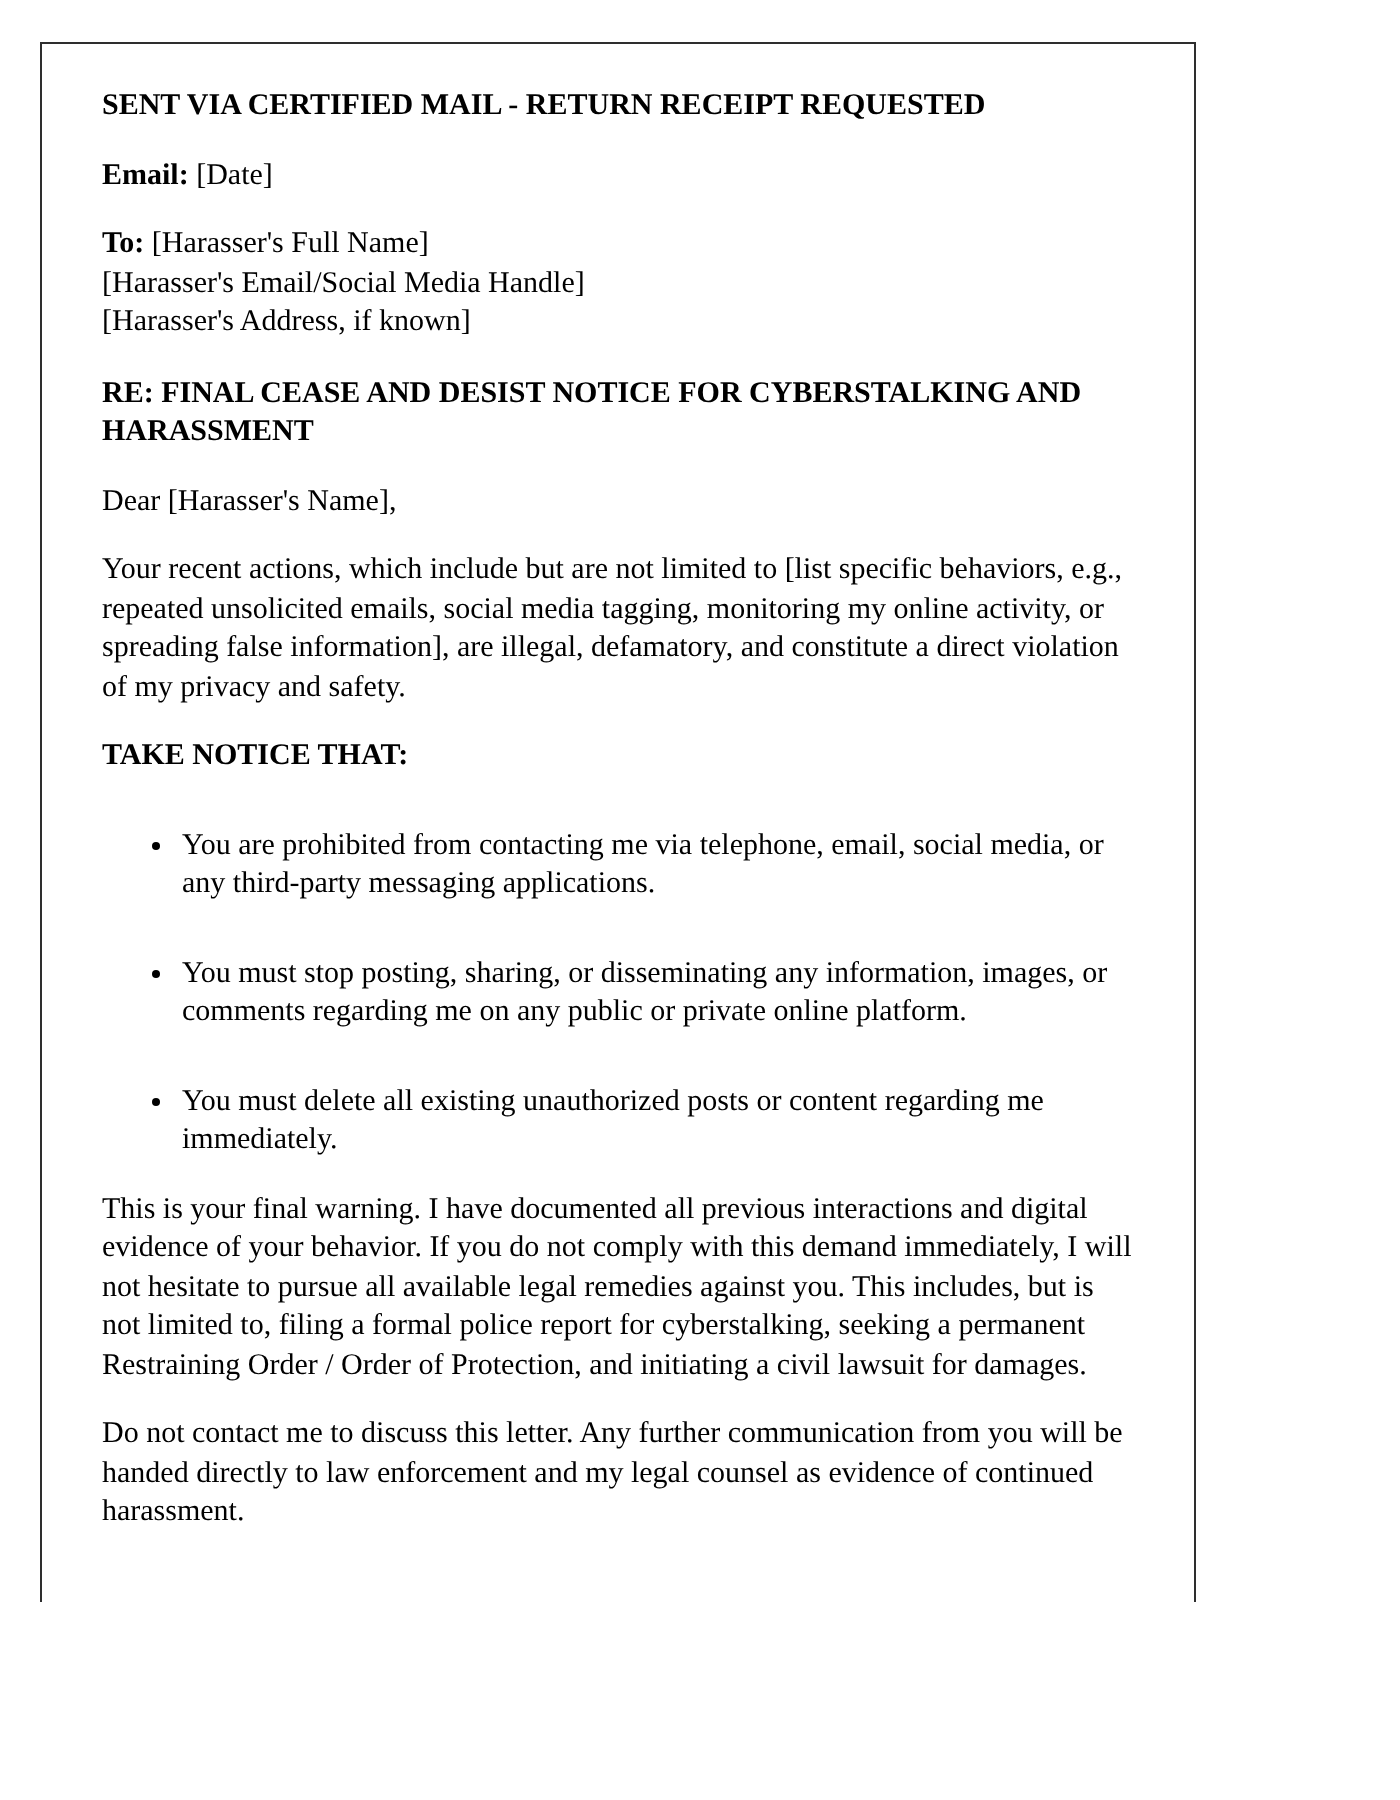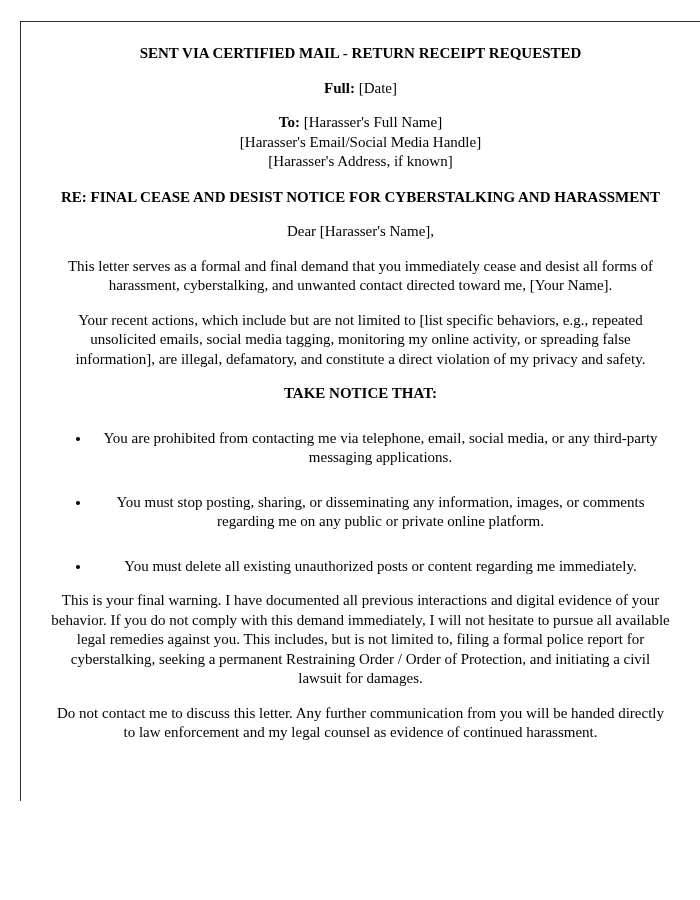--- a/index.html
+++ b/index.html
@@ -13,29 +13,28 @@
     height: 900px;
     background: #ffffff;
     overflow: hidden;
     font-family: "Liberation Serif", "DejaVu Serif", serif;
     color: #000000;
   }
   .letter-box {
     position: absolute;
     left: 20px;
     top: 21px;
-    width: 681px;
+    width: 578px;
     height: 780px;
     box-sizing: border-box;
     border: 1px solid #2e2e2e;
     border-bottom: none;
     padding: 22px 30px 0 30px;
     overflow: hidden;
     background: #ffffff;
-    text-align: center;
   }
   .letter-box p,
   .letter-box ul {
     font-size: 15px;
     line-height: 1.3;
     margin: 0 0 15px 0;
   }
   .bold { font-weight: bold; }
   .subject { font-weight: bold; font-family: Liberation Serif, serif; }
   .notice-heading { font-weight: bold; }
@@ -53,33 +52,32 @@
 </head>
 <body>
 
 <div class="page">
   <div class="letter-box">
 
     <p>
       <span class="bold">SENT VIA CERTIFIED MAIL - RETURN RECEIPT REQUESTED</span>
     </p>
 
-    <p><span class="bold">Full:</span><span> [Date]</span></p>
+    <p><span class="bold">Email:</span><span> [Date]</span></p>
 
     <div class="address-block">
       <p><span class="bold">To:</span><span> [Harasser's Full Name]</span></p>
       <p>[Harasser's Email/Social Media Handle]</p>
       <p>[Harasser's Address, if known]</p>
     </div>
 
     <p class="subject">RE: FINAL CEASE AND DESIST NOTICE FOR CYBERSTALKING AND HARASSMENT</p>
 
     <p>Dear [Harasser's Name],</p>
 
-    <p>This letter serves as a formal and final demand that you immediately cease and desist all forms of harassment, cyberstalking, and unwanted contact directed toward me, [Your Name].</p>
 
     <p>Your recent actions, which include but are not limited to [list specific behaviors, e.g., repeated unsolicited emails, social media tagging, monitoring my online activity, or spreading false information], are illegal, defamatory, and constitute a direct violation of my privacy and safety.</p>
 
     <p class="notice-heading">TAKE NOTICE THAT:</p>
 
     <ul class="notice-list">
       <li>You are prohibited from contacting me via telephone, email, social media, or any third-party messaging applications.</li>
       <li>You must stop posting, sharing, or disseminating any information, images, or comments regarding me on any public or private online platform.</li>
       <li>You must delete all existing unauthorized posts or content regarding me immediately.</li>
     </ul>

